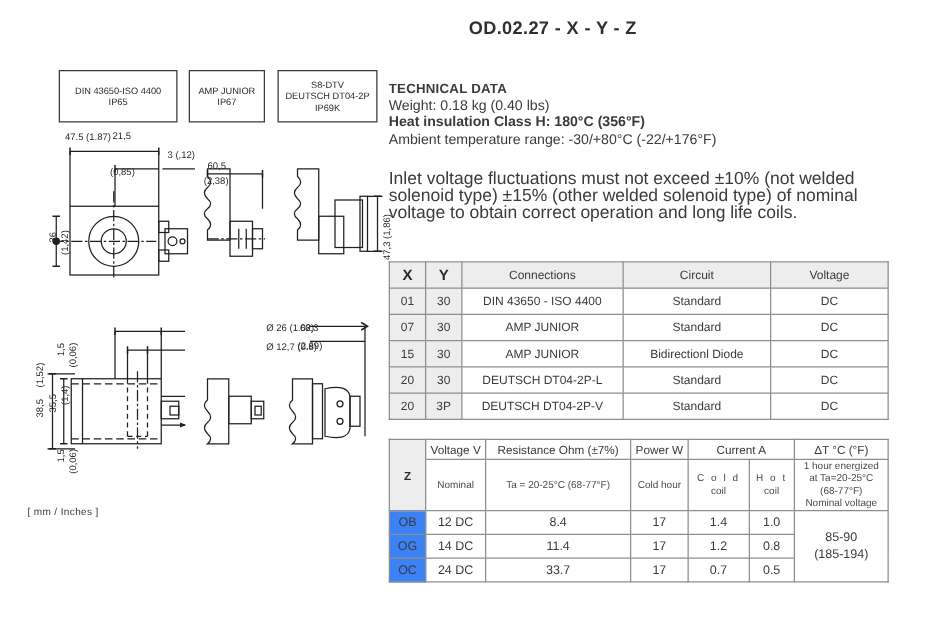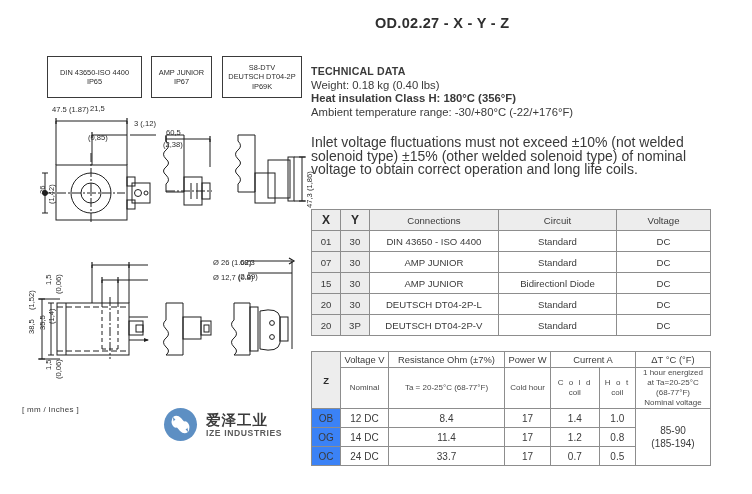--- a/index.html
+++ b/index.html
@@ -343,28 +343,14 @@
   <div class="vlbl" style="left:47px;top:324px;">(1,4)</div>
   <div class="vlbl" style="left:27px;top:334px;">38,5</div>
   <div class="vlbl" style="left:27px;top:310px;">(1,52)</div>
   <div class="vlbl" style="left:44px;top:370px;">1,5</div>
   <div class="vlbl" style="left:54px;top:379px;">(0,06)</div>
   <div class="dlbl" style="left:240px;top:258px;">68,3</div>
   <div class="dlbl" style="left:238px;top:272px;">(2,69)</div>
 
   <div class="units">[ mm / Inches ]</div>
 
-  <div class="logo">
-    <div class="logo-mark">
-      <svg width="33" height="33" viewBox="0 0 33 33" aria-hidden="true">
-        <path d="M9 9 q4 -3 8 1 l6 7 q2 3 -1 4 q-3 1 -5 -2 l-4 -5 q-2 -3 -4 -5 z" fill="#ffffff"></path>
-        <path d="M24 24 q-4 3 -8 -1 l-6 -7 q-2 -3 1 -4 q3 -1 5 2 l4 5 q2 3 4 5 z" fill="#ffffff"></path>
-        <path d="M9 9 q-3 5 0 9 q2 3 5 1 q-5 -3 -5 -10 z" fill="#ffffff"></path>
-        <path d="M24 24 q3 -5 0 -9 q-2 -3 -5 -1 q5 3 5 10 z" fill="#ffffff"></path>
-      </svg>
-    </div>
-    <div class="logo-txt">
-      <div class="logo-cn">爱泽工业</div>
-      <div class="logo-en">IZE INDUSTRIES</div>
-    </div>
-  </div>
 
 </div>
 
 </body></html>

